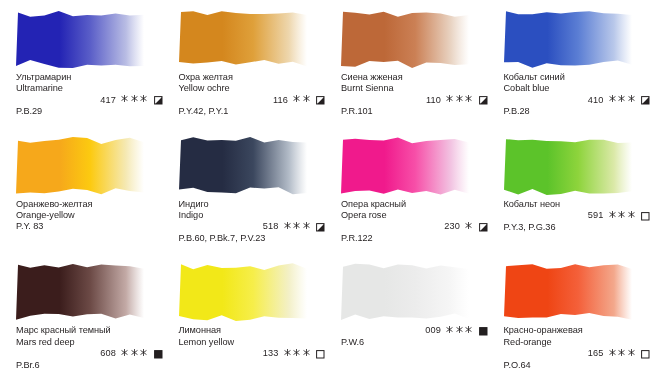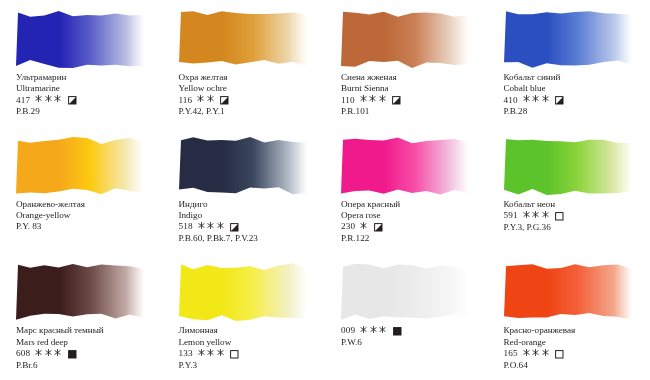--- a/index.html
+++ b/index.html
@@ -19,21 +19,20 @@
     width: 650px;
     height: 380px;
     display: grid;
     grid-template-columns: repeat(4, 162.5px);
     grid-template-rows: repeat(3, 126.6px);
   }
   .cell {
     position: relative;
     box-sizing: border-box;
     padding: 16px;
-    font-family: Liberation Serif, serif;
   }
   .swatch-wrap {
     position: absolute;
     left: 16px;
     top: 8px;
     width: 128px;
     height: 62px;
     overflow: hidden;
   }
   .swatch {
@@ -58,20 +57,21 @@
     font-size: 9.2px;
     line-height: 11.4px;
     letter-spacing: -0.05px;
     white-space: nowrap;
   }
   .codeline {
     display: flex;
     align-items: center;
     height: 11.6px;
     line-height: 11.6px;
+    justify-content: flex-end;
   }
   .code {
     font-size: 9.2px;
     letter-spacing: 0.1px;
   }
   .stars {
     margin-left: 5px;
     font-size: 9px;
     letter-spacing: 1.6px;
     display: inline-block;
@@ -553,21 +553,20 @@
                   <line x1="1.2" y1="2.4" x2="8.8" y2="7.6"></line>
                   <line x1="8.8" y1="2.4" x2="1.2" y2="7.6"></line>
                 </g>
               </svg></span></span>
           <span class="opacity-box">
             <svg width="9" height="9" viewBox="0 0 9 9">
               <rect x="0.6" y="0.6" width="7.4" height="7.4" fill="#ffffff" stroke="#231f20" stroke-width="1"></rect>
             </svg>
           </span>
         </div>
-        <div class="pigment">P.Y.3</div>
       </div>
     </div>
     <div class="cell">
       <div class="swatch-wrap">
         <div class="swatch">
           <svg viewBox="0 0 128 62" preserveAspectRatio="none">
             <defs>
               <linearGradient id="g10" x1="0" y1="0" x2="1" y2="0">
                 <stop offset="0%" stop-color="#e6e7e6"></stop>
                 <stop offset="34%" stop-color="#e6e7e6"></stop>

